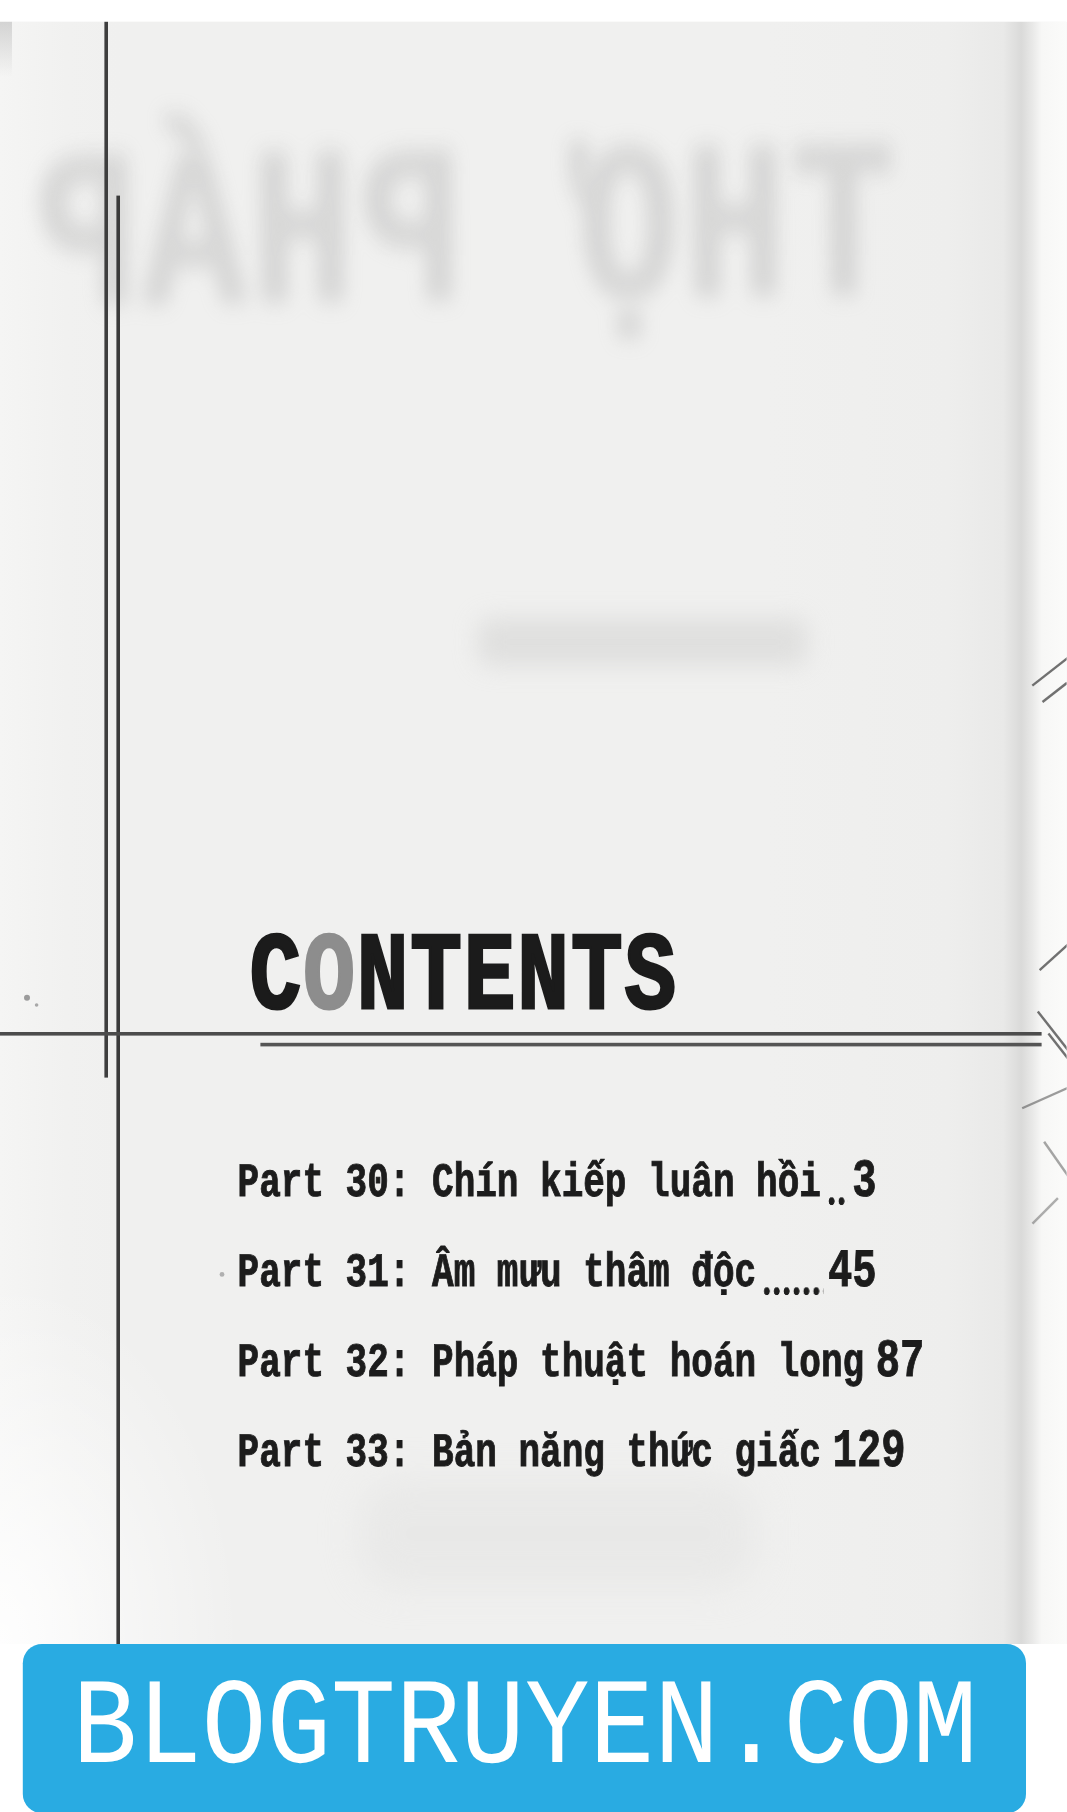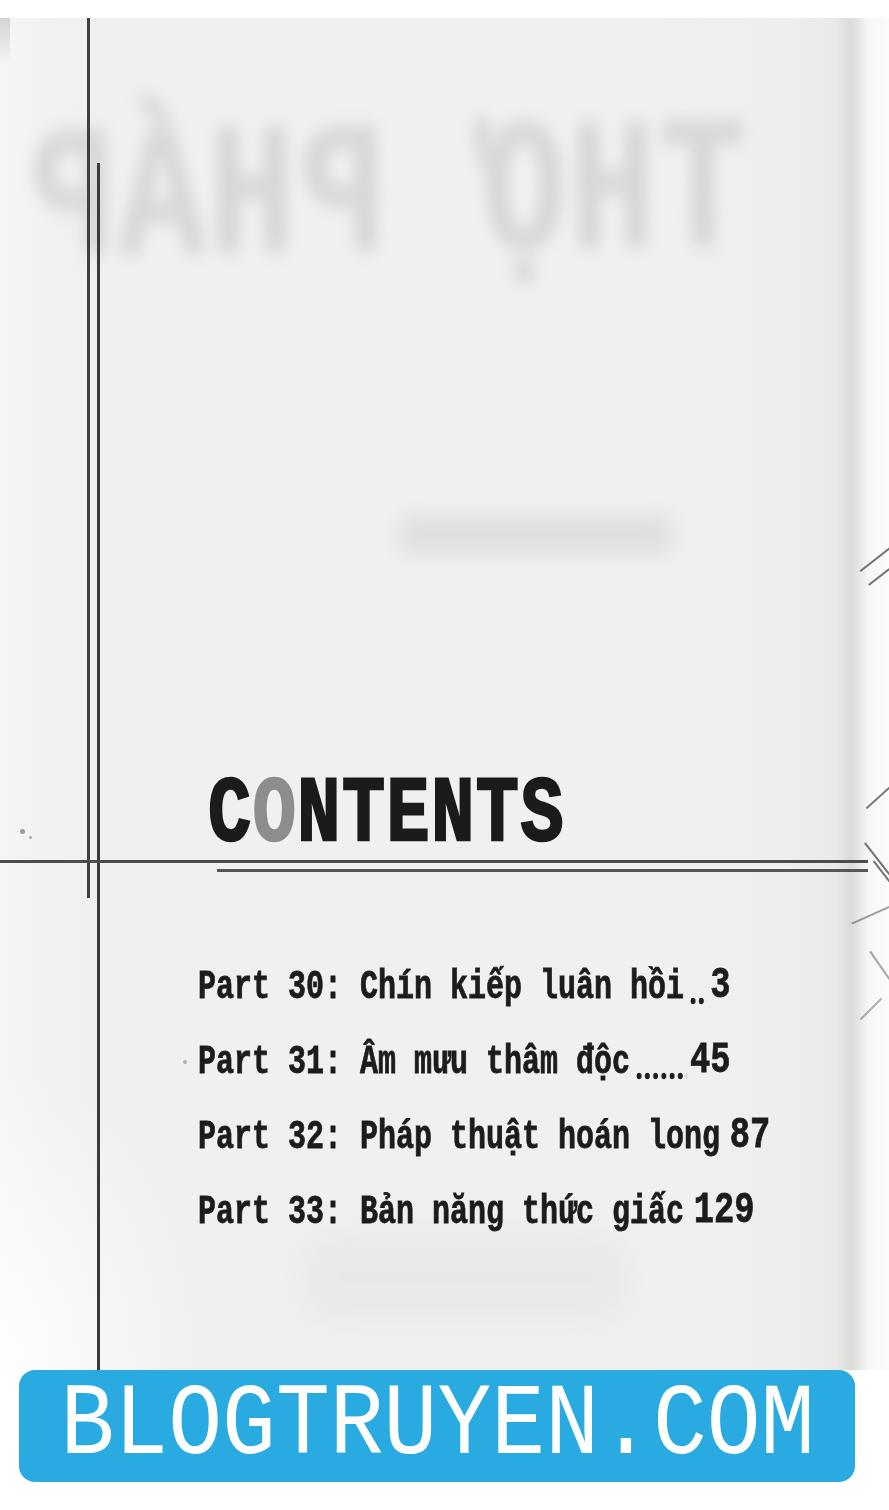--- a/index.html
+++ b/index.html
@@ -82,21 +82,21 @@
   .s7{left:862px;top:948px;width:38px;transform:rotate(55deg);opacity:.5;}
   .s8{left:856px;top:990px;width:30px;transform:rotate(-45deg);opacity:.45;}
   
   .speck1{
     position:absolute;left:20px;top:811px;width:5px;height:5px;border-radius:50%;
     background:#9b9b9b;box-shadow:8px 6px 0 -1px #a8a8a8;
   }
   .speck2{position:absolute;left:183px;top:1042px;width:4px;height:4px;border-radius:50%;background:#b0b0b0;}
   
   .banner{
-    position:absolute;left:19px;top:1352px;width:836px;height:112px;
+    position:absolute;left:19px;top:1352px;width:836px;height:141px;
     border-radius:16px;display:flex;align-items:center;justify-content:center;
     background:#29ABE2;
   }
   .banner-text{
     color:#ffffff;font-size:102px;font-weight:400;line-height:1;
     letter-spacing:0;white-space:nowrap;transform:scaleX(.88);
   }
 </style>
 </head>
 <body>

